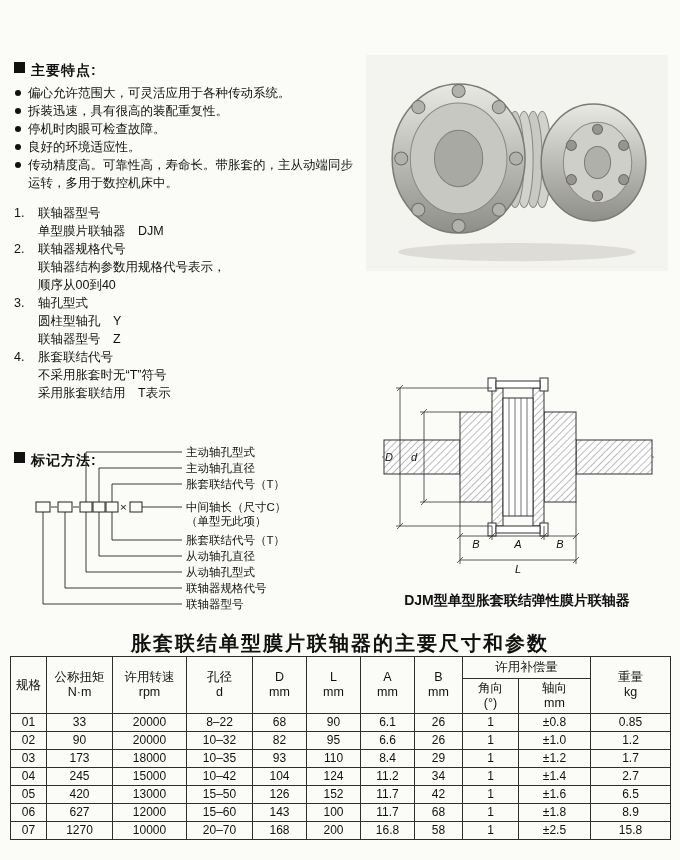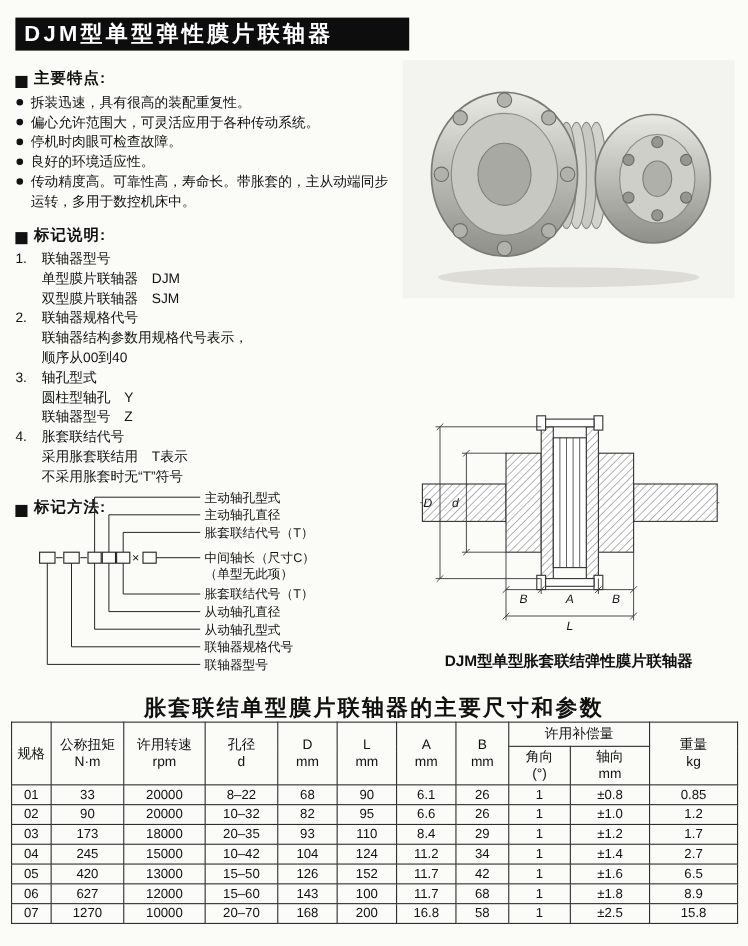--- a/index.html
+++ b/index.html
@@ -9,21 +9,21 @@
     font-family:"Liberation Sans","DejaVu Sans",sans-serif;
     overflow:hidden;
   }
   .title-bar {
     position:absolute; left:14px; top:16px; width:358px; height:30px;
     background:#0d0d0d; color:#ffffff; font-weight:bold; font-size:20px;
     letter-spacing:3px; line-height:30px; padding-left:8px; box-sizing:border-box;
     white-space:nowrap;
   }
   .section-heading {
-    display:flex; align-items:flex-end; gap:6px;
+    display:flex; align-items:flex-start; gap:6px;
     font-size:14px; font-weight:bold; letter-spacing:1px; margin-bottom:4px;
   }
   .sq { width:11px; height:11px; background:#111; flex:none; }
   .features { position:absolute; left:14px; top:62px; width:348px; }
   .feature-item { display:flex; font-size:12.5px; line-height:18px; }
   .dot { width:6px; height:6px; border-radius:50%; background:#111; margin:6px 7px 0 1px; flex:none; }
   .marking { position:absolute; left:14px; top:204px; width:348px; font-size:12.5px; line-height:18px; }
   .mk-head { display:flex; }
   .mk-num { width:24px; flex:none; }
   .mk-line { padding-left:24px; }
@@ -57,61 +57,55 @@
     border:1px solid #2e2e2e; text-align:center; padding:0 2px;
   }
   .spec-table th { font-weight:normal; font-size:12.5px; line-height:15px; padding:2px 1px; }
   .spec-table td { font-size:12px; height:17px; line-height:17px; }
 </style>
 </head>
 <body>
 
 <div class="page">
 
-  <div class="title-bar">DJM型单型弹性膜片联轴器</div>
 
   <section class="features">
     <div class="section-heading">
       <span class="sq"></span>
       <span>主要特点:</span>
     </div>
     <div class="feature-item">
         <span class="dot"></span>
-        <span>拆装迅速，具有很高的装配重复性。</span>
+        <span>偏心允许范围大，可灵活应用于各种传动系统。</span>
       </div>
     <div class="feature-item">
         <span class="dot"></span>
-        <span>偏心允许范围大，可灵活应用于各种传动系统。</span>
+        <span>拆装迅速，具有很高的装配重复性。</span>
       </div>
     <div class="feature-item">
         <span class="dot"></span>
         <span>停机时肉眼可检查故障。</span>
       </div>
     <div class="feature-item">
         <span class="dot"></span>
         <span>良好的环境适应性。</span>
       </div>
     <div class="feature-item">
         <span class="dot"></span>
         <span>传动精度高。可靠性高，寿命长。带胀套的，主从动端同步运转，多用于数控机床中。</span>
       </div>
   </section>
 
   <section class="marking">
-    <div class="section-heading">
-      <span class="sq"></span>
-      <span>标记说明:</span>
-    </div>
     <div class="mk-item">
       <div class="mk-head">
         <span class="mk-num">1.</span>
         <span>联轴器型号</span>
       </div>
       <div class="mk-line">单型膜片联轴器　DJM</div>
-      <div class="mk-line">双型膜片联轴器　SJM</div>
     </div>
     <div class="mk-item">
       <div class="mk-head">
         <span class="mk-num">2.</span>
         <span>联轴器规格代号</span>
       </div>
       <div class="mk-line">联轴器结构参数用规格代号表示，</div>
       <div class="mk-line">顺序从00到40</div>
     </div>
     <div class="mk-item">
@@ -120,22 +114,22 @@
         <span>轴孔型式</span>
       </div>
       <div class="mk-line">圆柱型轴孔　Y</div>
       <div class="mk-line">联轴器型号　Z</div>
     </div>
     <div class="mk-item">
       <div class="mk-head">
         <span class="mk-num">4.</span>
         <span>胀套联结代号</span>
       </div>
+      <div class="mk-line">不采用胀套时无“T”符号</div>
       <div class="mk-line">采用胀套联结用　T表示</div>
-      <div class="mk-line">不采用胀套时无“T”符号</div>
     </div>
   </section>
 
   <div class="section-heading method-heading">
     <span class="sq"></span>
     <span>标记方法:</span>
   </div>
 
   <svg class="method-svg" viewBox="0 0 320 172">
     <g>
@@ -367,21 +361,21 @@
           <td>6.6</td>
           <td>26</td>
           <td>1</td>
           <td>±1.0</td>
           <td>1.2</td>
         </tr>
         <tr>
           <td>03</td>
           <td>173</td>
           <td>18000</td>
-          <td>20–35</td>
+          <td>10–35</td>
           <td>93</td>
           <td>110</td>
           <td>8.4</td>
           <td>29</td>
           <td>1</td>
           <td>±1.2</td>
           <td>1.7</td>
         </tr>
         <tr>
           <td>04</td>

